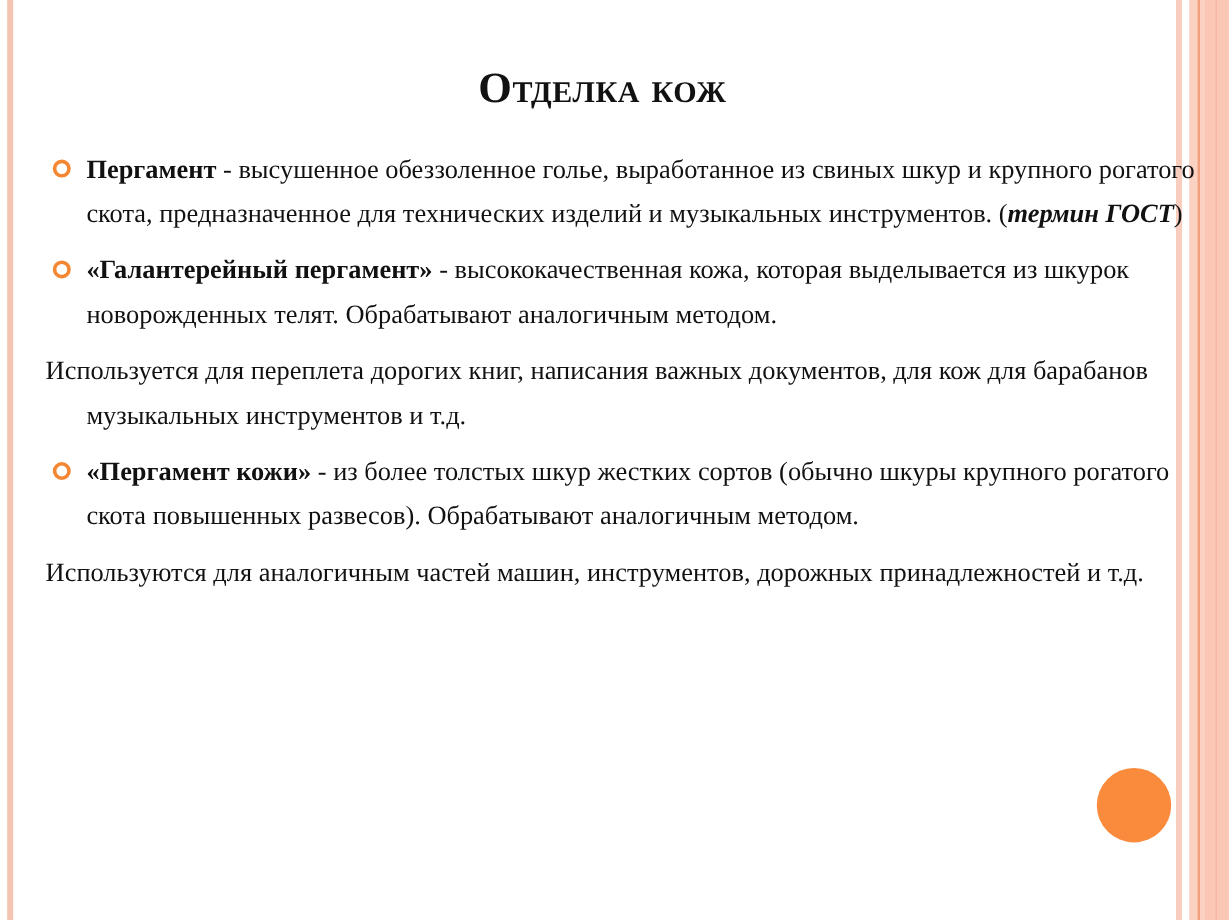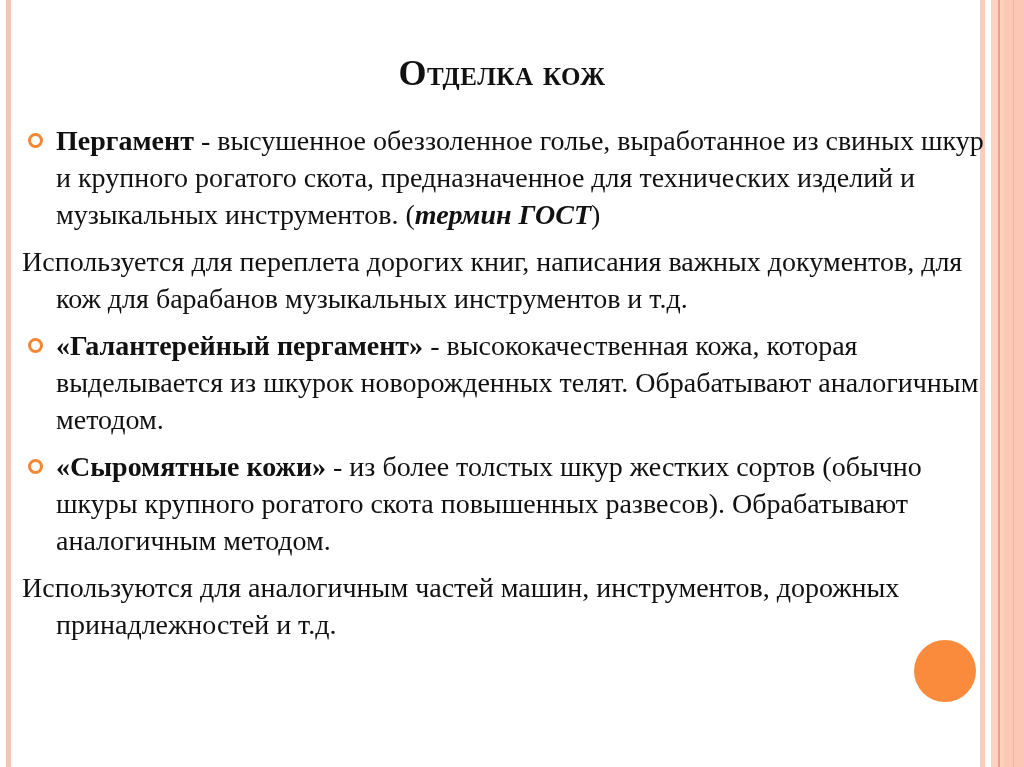--- a/index.html
+++ b/index.html
@@ -22,21 +22,21 @@
   .rs.c { left: 18px; width: 2px; background: #f29f7d; }
   .rs.d { left: 24px; width: 20px; background: #fcc8b5; }
   .rs.e { left: 33px; width: 1px; background: #f4b59d; }
 
   .title {
     position: absolute; left: 0; top: 52px; width: 1004px; text-align: center;
     font-size: 36px; font-weight: bold; font-variant: small-caps; letter-spacing: 0.5px;
   }
   .content { position: absolute; left: 22px; top: 122px; width: 975px; }
   .para {
-    font-size: 28px; line-height: 37px; margin: 0 0 10px 0;
+    font-size: 22px; line-height: 37px; margin: 0 0 10px 16px;
   }
   .para.bullet { padding-left: 34px; position: relative; }
   .para.plain { padding-left: 34px; text-indent: -34px; }
   .bullet-icon {
     position: absolute; left: 6px; top: 11px; width: 9px; height: 9px;
     border: 3px solid #f58733; border-radius: 50%; box-sizing: content-box;
   }
   .orange-circle {
     position: absolute; left: 914px; top: 640px; width: 62px; height: 62px;
     border-radius: 50%; background: #fa8a3c;
@@ -56,25 +56,25 @@
   <div class="rs e"></div>
 </div>
 
 <div class="title">Отделка кож</div>
 
 <div class="content">
   <p class="para bullet">
     <span class="bullet-icon"></span>
     <b>Пергамент</b><span> - высушенное обеззоленное голье, выработанное из свиных шкур и крупного рогатого скота, предназначенное для технических изделий и музыкальных инструментов. (</span><span class="bi">термин ГОСТ</span><span>)</span>
   </p>
-  <p class="para plain">Используется для переплета дорогих книг, написания важных документов, для кож для барабанов музыкальных инструментов и т.д.</p>
   <p class="para bullet">
     <span class="bullet-icon"></span>
     <b>«Галантерейный пергамент»</b><span> -  высококачественная кожа, которая выделывается из шкурок новорожденных телят. Обрабатывают аналогичным методом.</span>
   </p>
+  <p class="para plain">Используется для переплета дорогих книг, написания важных документов, для кож для барабанов музыкальных инструментов и т.д.</p>
   <p class="para bullet">
     <span class="bullet-icon"></span>
-    <b>«Сыромятные кожи»</b><span> - из более толстых шкур жестких сортов (обычно шкуры крупного рогатого скота повышенных развесов). Обрабатывают аналогичным методом.</span>
+    <b>«Пергамент кожи»</b><span> - из более толстых шкур жестких сортов (обычно шкуры крупного рогатого скота повышенных развесов). Обрабатывают аналогичным методом.</span>
   </p>
   <p class="para plain">Используются для аналогичным частей машин, инструментов, дорожных принадлежностей и т.д.</p>
 </div>
 
 <div class="orange-circle"></div>
 
 </body></html>

